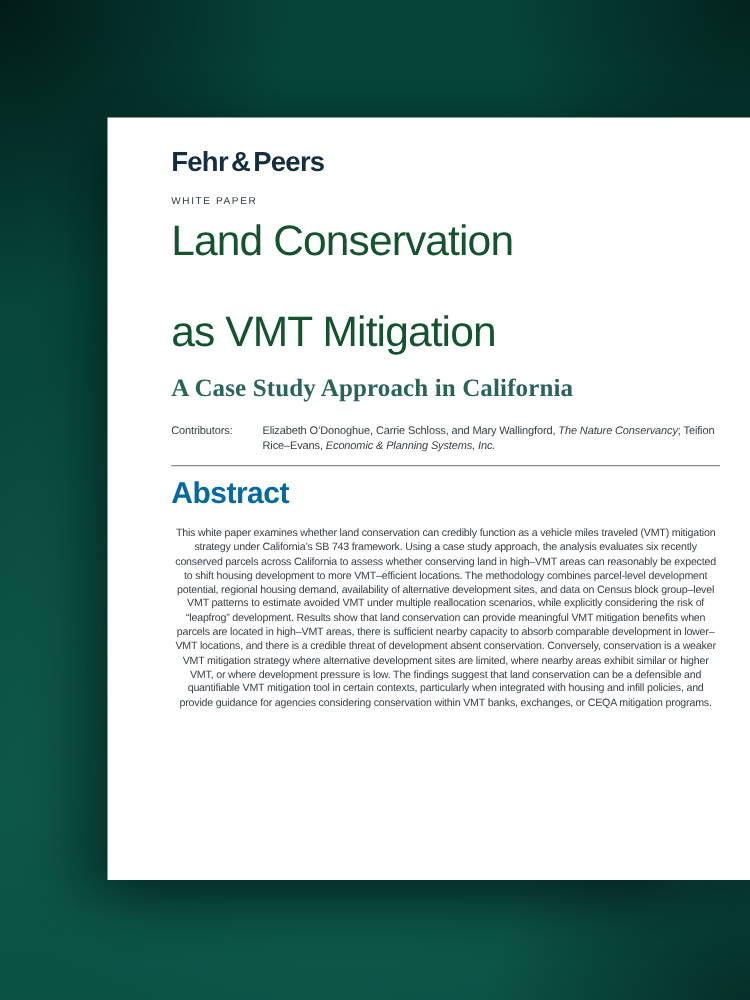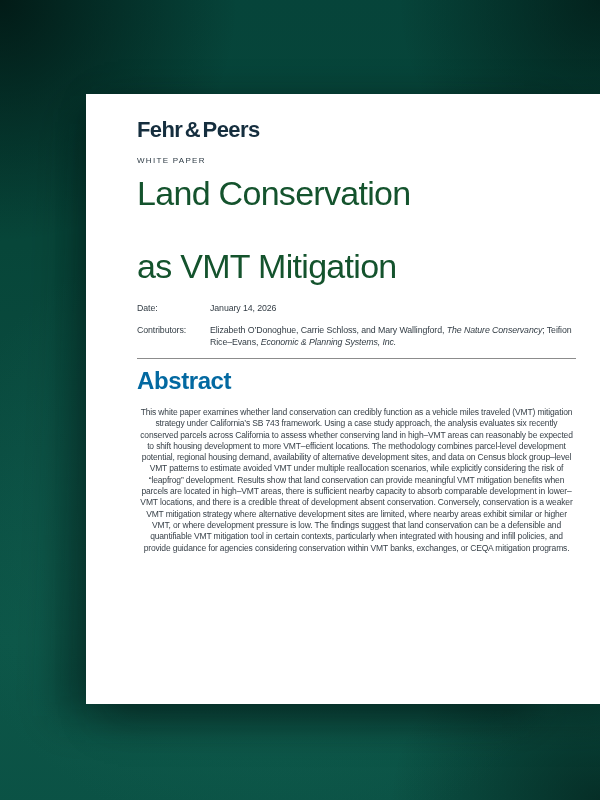--- a/index.html
+++ b/index.html
@@ -133,27 +133,24 @@
 
   <div class="brand">Fehr &amp; Peers</div>
 
   <div class="eyebrow">WHITE PAPER</div>
 
   <h1 class="title" style="margin:8px 0 0 0;">
     <span style="display:block;">Land Conservation</span>
     <span style="display:block;margin-top:32px;">as VMT Mitigation</span>
   </h1>
 
+  <div class="subtitle">A Case Study Approach in California</div>
 
   <div class="meta">
 
-    <div class="meta-row">
-      <div class="meta-label">Date:</div>
-      <div class="meta-value">January 14, 2026</div>
-    </div>
 
 
     <div class="meta-row">
       <div class="meta-label">Contributors:</div>
       <div class="meta-value"><span>Elizabeth O’Donoghue, Carrie Schloss, and Mary Wallingford, </span><span class="org">The Nature Conservancy</span><span>; Teifion Rice–Evans, </span><span class="org">Economic &amp; Planning Systems, Inc.</span></div>
     </div>
 
   </div>
 
   <hr class="rule">

